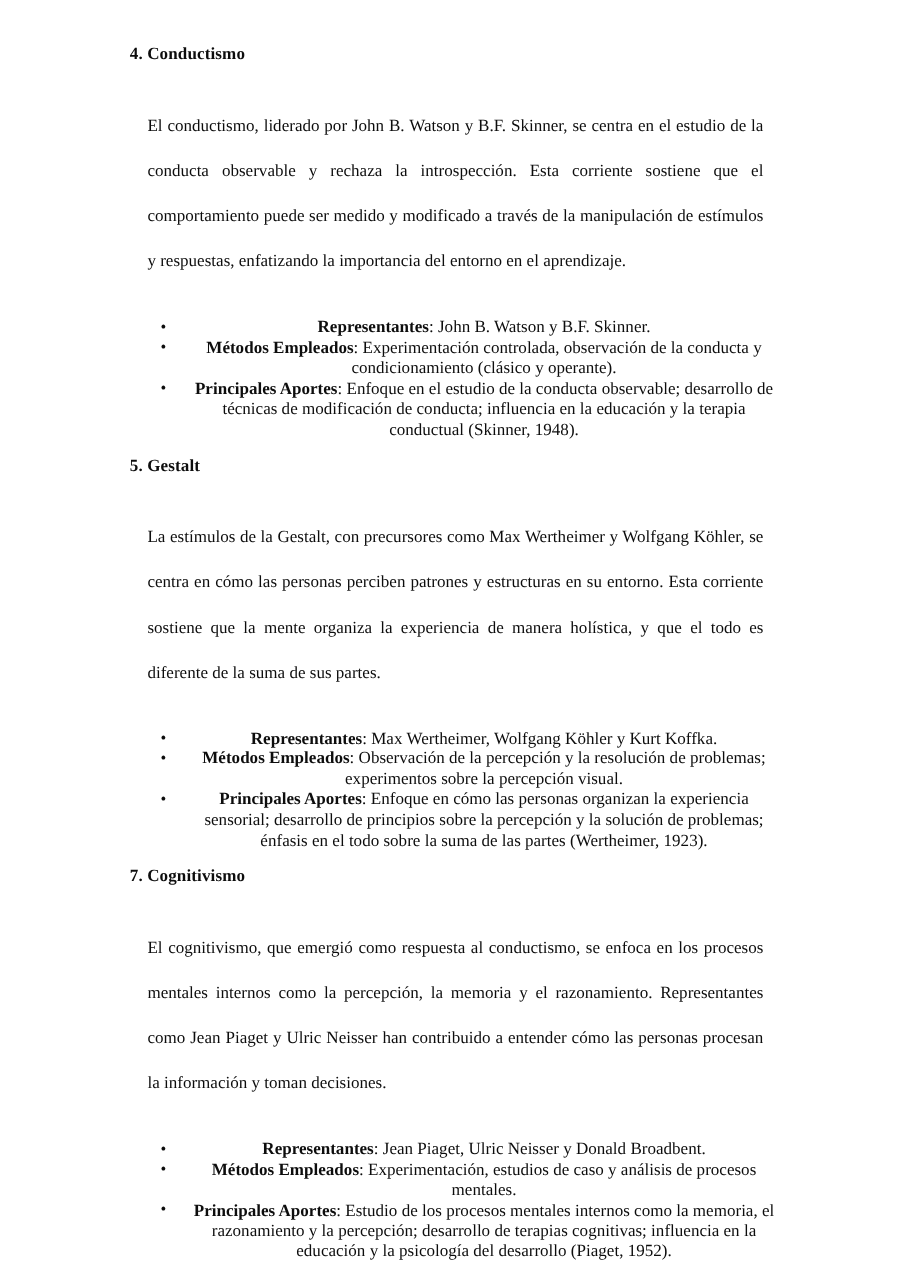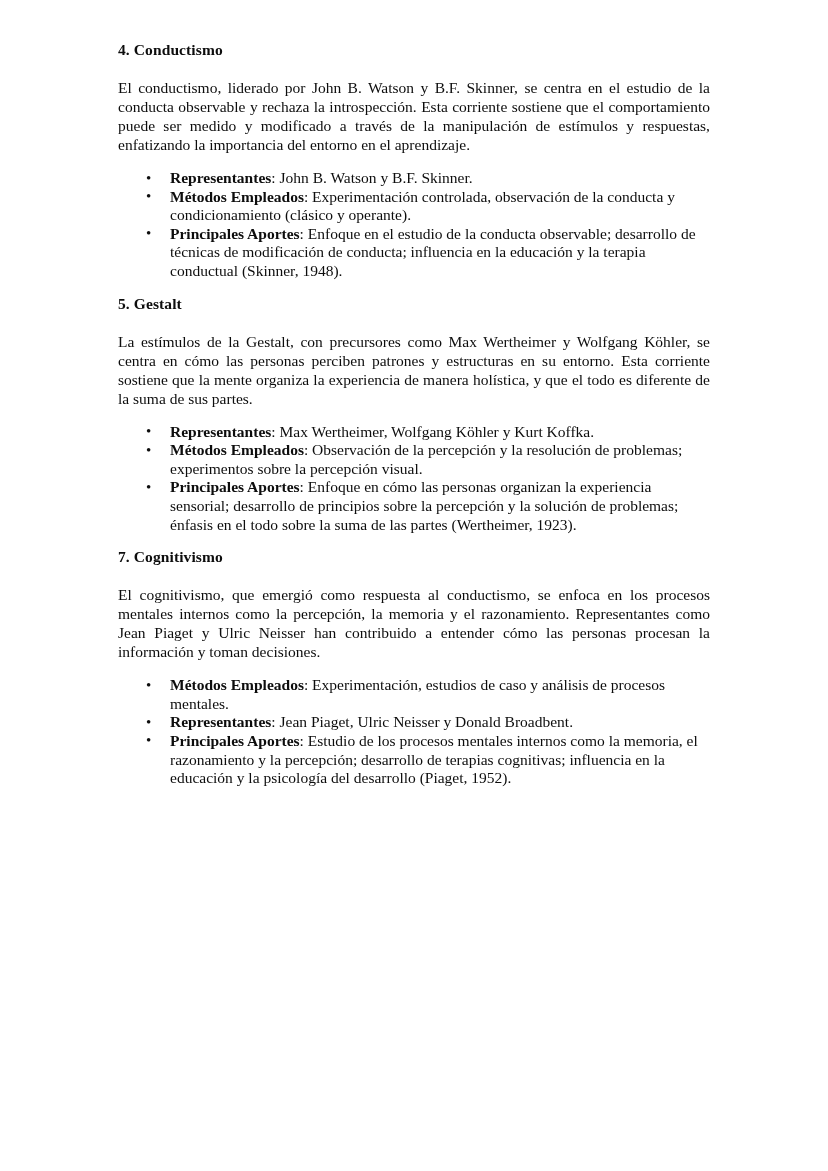--- a/index.html
+++ b/index.html
@@ -31,43 +31,43 @@
     font-size: 15.5px;
     font-weight: bold;
     line-height: 20px;
     margin: 0;
     letter-spacing: 0.1px;
   }
 
   
   .para {
     font-size: 15.5px;
-    line-height: 19px;
+    line-height: 41px;
     text-align: justify;
     text-justify: inter-word;
-    margin: 0;
+    margin: 16px;
     hyphens: none;
   }
 
   
   .sp-heading-to-para { height: 18px; }
   .sp-para-to-list    { height: 15px; }
   .sp-list-to-heading { height: 13px; }
 
   
   ul.bullets {
     list-style: none;
     margin: 0;
     padding: 0;
   }
   ul.bullets > li {
     position: relative;
     font-size: 15.5px;
     line-height: 18.6px;
-    text-align: left;
+    text-align: center;
     padding-left: 52px;
     margin: 0;
   }
   ul.bullets > li::before {
     content: "\2022";
     position: absolute;
     left: 28px;
     top: -0.5px;
     font-size: 15px;
     line-height: 18.6px;
@@ -102,19 +102,19 @@
       <li><span class="lead">Métodos Empleados</span><span>: Observación de la percepción y la resolución de problemas; experimentos sobre la percepción visual.</span></li>
       <li><span class="lead">Principales Aportes</span><span>: Enfoque en cómo las personas organizan la experiencia sensorial; desarrollo de principios sobre la percepción y la solución de problemas; énfasis en el todo sobre la suma de las partes (Wertheimer, 1923).</span></li>
     </ul>
     <div class="sp-list-to-heading"></div>
 
     <h2 class="heading">7. Cognitivismo</h2>
     <div class="sp-heading-to-para"></div>
     <p class="para">El cognitivismo, que emergió como respuesta al conductismo, se enfoca en los procesos mentales internos como la percepción, la memoria y el razonamiento. Representantes como Jean Piaget y Ulric Neisser han contribuido a entender cómo las personas procesan la información y toman decisiones.</p>
     <div class="sp-para-to-list"></div>
     <ul class="bullets">
+      <li><span class="lead">Representantes</span><span>: Jean Piaget, Ulric Neisser y Donald Broadbent.</span></li>
       <li><span class="lead">Métodos Empleados</span><span>: Experimentación, estudios de caso y análisis de procesos mentales.</span></li>
-      <li><span class="lead">Representantes</span><span>: Jean Piaget, Ulric Neisser y Donald Broadbent.</span></li>
       <li><span class="lead">Principales Aportes</span><span>: Estudio de los procesos mentales internos como la memoria, el razonamiento y la percepción; desarrollo de terapias cognitivas; influencia en la educación y la psicología del desarrollo (Piaget, 1952).</span></li>
     </ul>
 
   </div>
 </div>
 
 </body></html>

